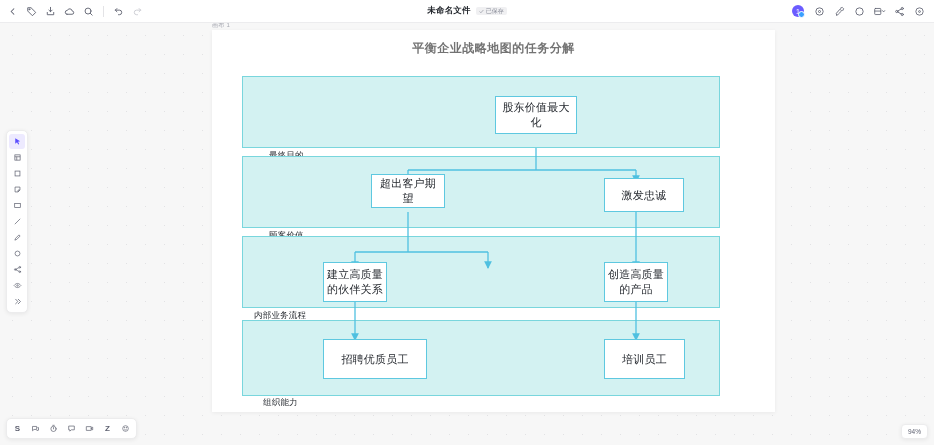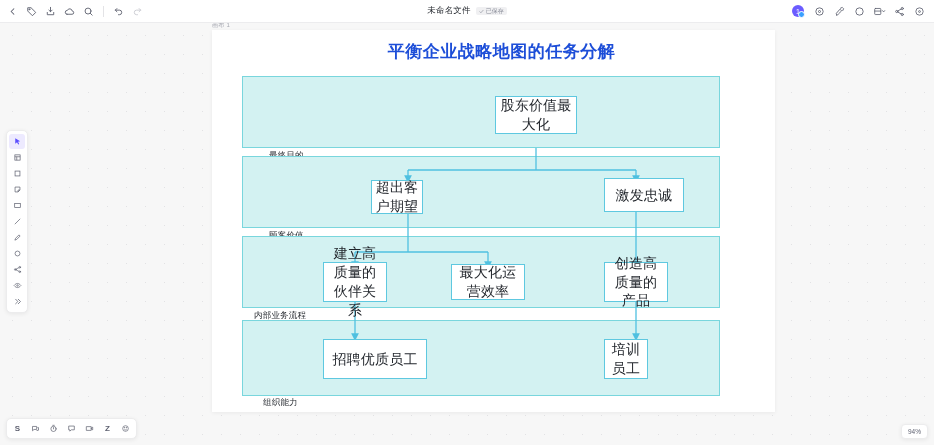--- a/index.html
+++ b/index.html
@@ -28,21 +28,21 @@
   }
   .tb-left{display:flex;align-items:center;gap:2px;padding-left:4px;}
   .tb-right{display:flex;align-items:center;gap:3px;position:absolute;right:6px;top:0;height:22px;}
   .tb-center{position:absolute;left:0;right:0;top:0;height:22px;display:flex;align-items:center;justify-content:center;gap:5px;pointer-events:none;}
   .ico{
     width:17px;height:17px;display:flex;align-items:center;justify-content:center;
     border-radius:3px;color:#5e6170;
   }
   .ico svg{display:block;}
   .sep{width:1px;height:11px;background:#e3e3e6;margin:0 4px;}
-  .doc-title{font-size:8.5px;font-weight:400;color:#1f2329;letter-spacing:.2px;}
+  .doc-title{font-size:8.5px;font-weight:700;color:#1f2329;letter-spacing:.2px;}
   .doc-badge{
     display:inline-flex;align-items:center;gap:2px;
     font-size:6px;color:#8a8d99;background:#f0f0f2;
     border-radius:2px;padding:1px 3px;line-height:1;
   }
   .avatar{
     width:12px;height:12px;border-radius:50%;
     background:#6b5cff;color:#fff;font-size:7px;
     display:flex;align-items:center;justify-content:center;
     position:relative;margin-right:4px;
@@ -87,38 +87,38 @@
   
   #page-label{
     position:absolute;left:212px;top:21px;
     font-size:6px;color:#a7a9b2;letter-spacing:.3px;z-index:12;
   }
   #page{
     position:absolute;left:212px;top:30px;width:563px;height:382px;
     background:#ffffff;box-shadow:0 1px 4px rgba(0,0,0,.06);z-index:10;
   }
   #page-title{
-    position:absolute;left:8px;top:10px;width:563px;text-align:center;
-    font-size:17px;font-weight:700;color:#1d4ed8;letter-spacing:.5px;
+    position:absolute;left:0;top:10px;width:563px;text-align:center;
+    font-size:12px;font-weight:700;color:#737373;letter-spacing:.5px;
   }
 
   
   #diagram{position:absolute;left:0;top:0;width:563px;height:382px;}
   .band{
     position:absolute;
     background:#d3f2f2;border:1px solid #79d6dd;box-sizing:border-box;
   }
   .band-label{
     position:absolute;font-size:8.5px;color:#1f2329;
     white-space:nowrap;letter-spacing:.2px;margin-top:42px;
   }
   .node{
     position:absolute;background:#ffffff;border:1px solid #5ec8e0;
     box-sizing:border-box;display:flex;align-items:center;justify-content:center;
-    text-align:center;font-size:14px;color:#1f2329;line-height:1.35;
+    text-align:center;font-size:11px;color:#1f2329;line-height:1.35;
     letter-spacing:.2px;padding:2px 3px;z-index:6;
   }
   #links{position:absolute;left:0;top:0;width:563px;height:382px;z-index:4;}
 </style>
 </head>
 <body>
 
 <div id="app">
 
   <div id="canvas"></div>
@@ -324,33 +324,32 @@
           <path d="M424,272 L424,310" marker-end="url(#arw)"></path>
         </g>
       </svg>
 
       <div class="band" style="left:30px;top:46px;width:478px;height:72px"></div>
       <div class="band-label" style="left:57px;top:78px">最终目的</div>
       <div class="node" style="left:283px;top:66px;width:82px;height:38px">股东价值最大化</div>
 
       <div class="band" style="left:30px;top:126px;width:478px;height:72px"></div>
       <div class="band-label" style="left:57px;top:158px">顾客价值</div>
-      <div class="node" style="left:159px;top:150px;width:52px;height:34px">超出客户期望</div>
+      <div class="node" style="left:159px;top:144px;width:74px;height:34px">超出客户期望</div>
       <div class="node" style="left:392px;top:148px;width:80px;height:34px">激发忠诚</div>
 
       <div class="band" style="left:30px;top:206px;width:478px;height:72px"></div>
       <div class="band-label" style="left:42px;top:238px">内部业务流程</div>
       <div class="node" style="left:111px;top:232px;width:64px;height:40px">建立高质量的伙伴关系</div>
-      <div class="node" style="left:239px;top:234px;width:74px;height:36px">最大化运营效率</div>
       <div class="node" style="left:392px;top:232px;width:64px;height:40px">创造高质量的产品</div>
 
       <div class="band" style="left:30px;top:290px;width:478px;height:76px"></div>
       <div class="band-label" style="left:51px;top:325px">组织能力</div>
       <div class="node" style="left:111px;top:309px;width:104px;height:40px">招聘优质员工</div>
-      <div class="node" style="left:392px;top:309px;width:44px;height:40px">培训员工</div>
+      <div class="node" style="left:392px;top:309px;width:81px;height:40px">培训员工</div>
     </div>
   </div>
 
   <div id="bottom-bar">
     <div class="bb-btn" style="font-size:8px;font-weight:600">S</div>
     <div class="bb-btn">
       <svg width="9" height="9" viewBox="0 0 24 24" fill="none" stroke="currentColor" stroke-width="1.9" stroke-linejoin="round">
           <path d="M4 6.5h11v8H8l-4 3.5z"></path>
           <path d="M17 9.5h3v7h-2l-2 2v-2"></path>
         </svg>

